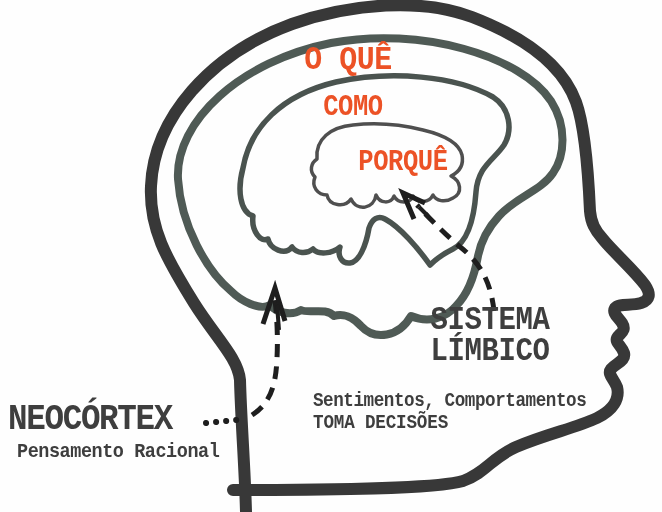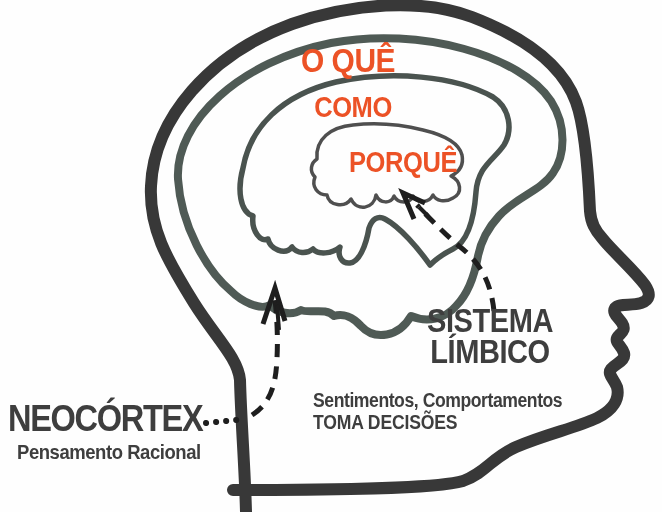--- a/index.html
+++ b/index.html
@@ -1,18 +1,18 @@
 <!DOCTYPE html>
 <html><head>
 <meta charset="utf-8">
 <style>
   html,body{margin:0;padding:0;background:#fff;}
   .stage{
     position:relative;width:662px;height:512px;overflow:hidden;
-    background:#FEFEFE;font-family:Liberation Sans, sans-serif;
+    background:#FEFEFE;font-family:Liberation Mono, monospace;
   }
   .stage svg{position:absolute;left:0;top:0;}
   .lbl{
     position:absolute;font-weight:bold;white-space:nowrap;
     color:#3E3E3E;transform-origin:left top;letter-spacing:-0.5px;
   }
   .orange{color:#EC5226;}
   .center{transform:translateX(-50%) scaleX(0.88);transform-origin:center top;}
   .condL{transform:scaleX(0.88);}
   #lbl-oque{left:348px;top:41px;font-size:34px;}

